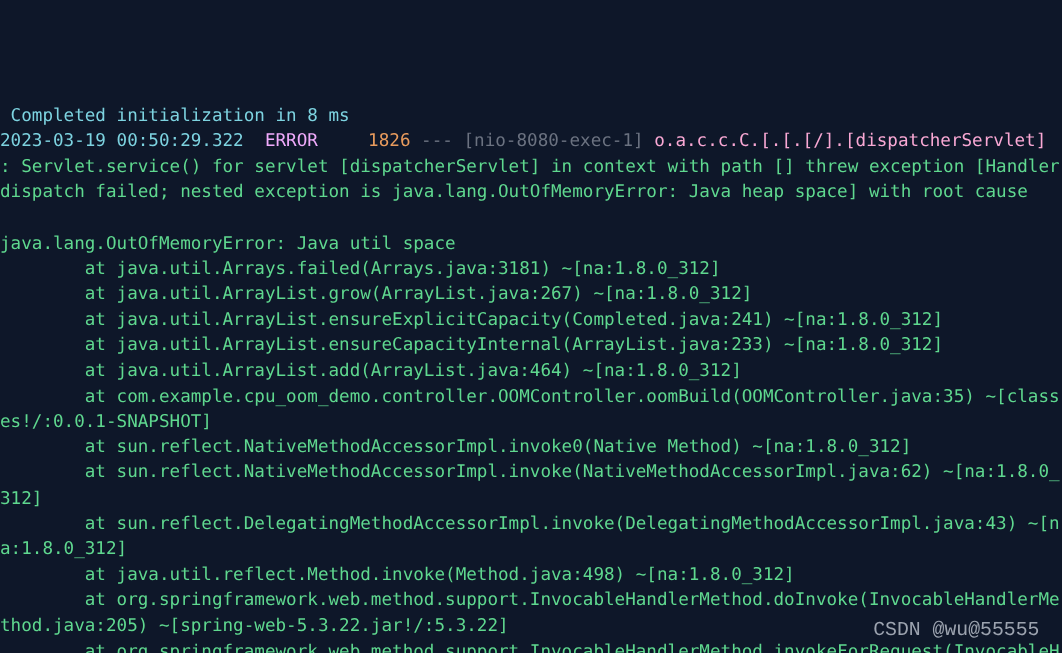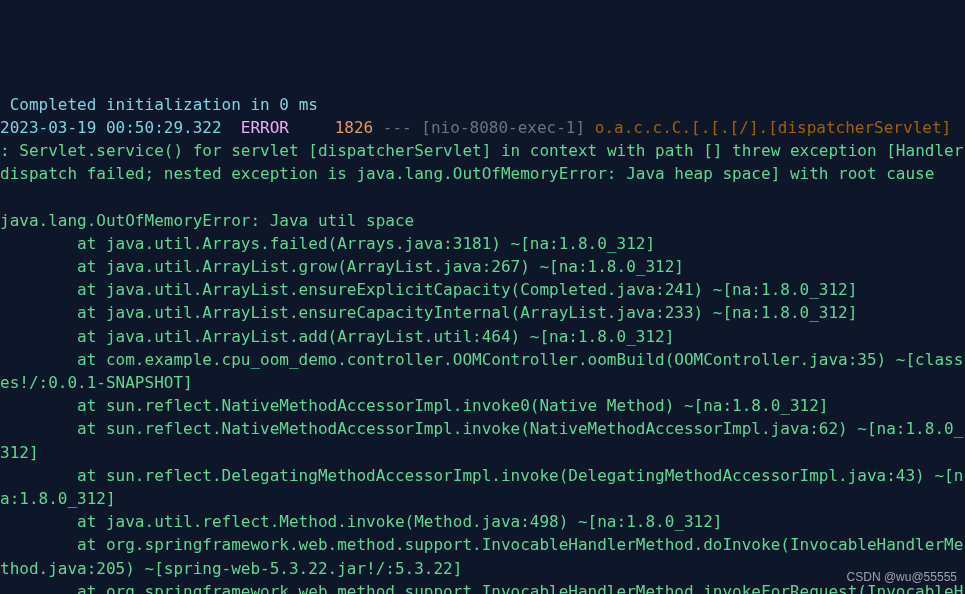--- a/index.html
+++ b/index.html
@@ -20,44 +20,44 @@
       word-break: break-all;
     }
     .log-container {
       padding: 0;
     }
     .cyan { color: #7dd3e0; }
     .green { color: #5fd88f; }
     .red { color: #f0abfc; }
     .orange { color: #e89b5d; margin-left: 36px; }
     .gray { color: #6b7280; }
-    .blue { color: #a16207; }
+    .blue { color: #f9a8d4; }
     .watermark {
       position: absolute;
       bottom: 8px;
-      right: 8px;
+      right: 20px;
       color: #9ca3af;
-      font-size: 12px;
-      font-family: Liberation Sans, sans-serif;
+      font-size: 18px;
+      font-family: Liberation Mono, monospace;
     }
   </style>
 </head>
 <body>
 
 
 
-<div class="log-container"><span class="cyan"> Completed initialization in 0 ms</span>
+<div class="log-container"><span class="cyan"> Completed initialization in 8 ms</span>
 <span class="cyan">2023-03-19 00:50:29.322</span>  <span class="red">ERROR</span> <span class="orange">1826</span><span class="gray"> --- </span><span class="gray">[nio-8080-exec-1]</span> <span class="blue">o.a.c.c.C.[.[.[/].[dispatcherServlet]</span><span class="green">   :</span><span class="green"> Servlet.service() for servlet [dispatcherServlet] in context with path [] threw exception [Handler dispatch failed; nested exception is java.lang.OutOfMemoryError: Java heap space] with root cause</span>
 <span></span>
 <span class="green">java.lang.OutOfMemoryError: Java util space</span>
 <span class="green">        at java.util.Arrays.failed(Arrays.java:3181) ~[na:1.8.0_312]</span>
 <span class="green">        at java.util.ArrayList.grow(ArrayList.java:267) ~[na:1.8.0_312]</span>
 <span class="green">        at java.util.ArrayList.ensureExplicitCapacity(Completed.java:241) ~[na:1.8.0_312]</span>
 <span class="green">        at java.util.ArrayList.ensureCapacityInternal(ArrayList.java:233) ~[na:1.8.0_312]</span>
-<span class="green">        at java.util.ArrayList.add(ArrayList.util:464) ~[na:1.8.0_312]</span>
+<span class="green">        at java.util.ArrayList.add(ArrayList.java:464) ~[na:1.8.0_312]</span>
 <span class="green">        at com.example.cpu_oom_demo.controller.OOMController.oomBuild(OOMController.java:35) ~[classes!/:0.0.1-SNAPSHOT]</span>
 <span class="green">        at sun.reflect.NativeMethodAccessorImpl.invoke0(Native Method) ~[na:1.8.0_312]</span>
 <span class="green">        at sun.reflect.NativeMethodAccessorImpl.invoke(NativeMethodAccessorImpl.java:62) ~[na:1.8.0_312]</span>
 <span class="green">        at sun.reflect.DelegatingMethodAccessorImpl.invoke(DelegatingMethodAccessorImpl.java:43) ~[na:1.8.0_312]</span>
 <span class="green">        at java.util.reflect.Method.invoke(Method.java:498) ~[na:1.8.0_312]</span>
 <span class="green">        at org.springframework.web.method.support.InvocableHandlerMethod.doInvoke(InvocableHandlerMethod.java:205) ~[spring-web-5.3.22.jar!/:5.3.22]</span>
 <span class="green">        at org.springframework.web.method.support.InvocableHandlerMethod.invokeForRequest(InvocableHandlerMethod.java:150) ~[spring-web-5.3.22.jar!/:5.3.22]</span>
 
 </div>
 

